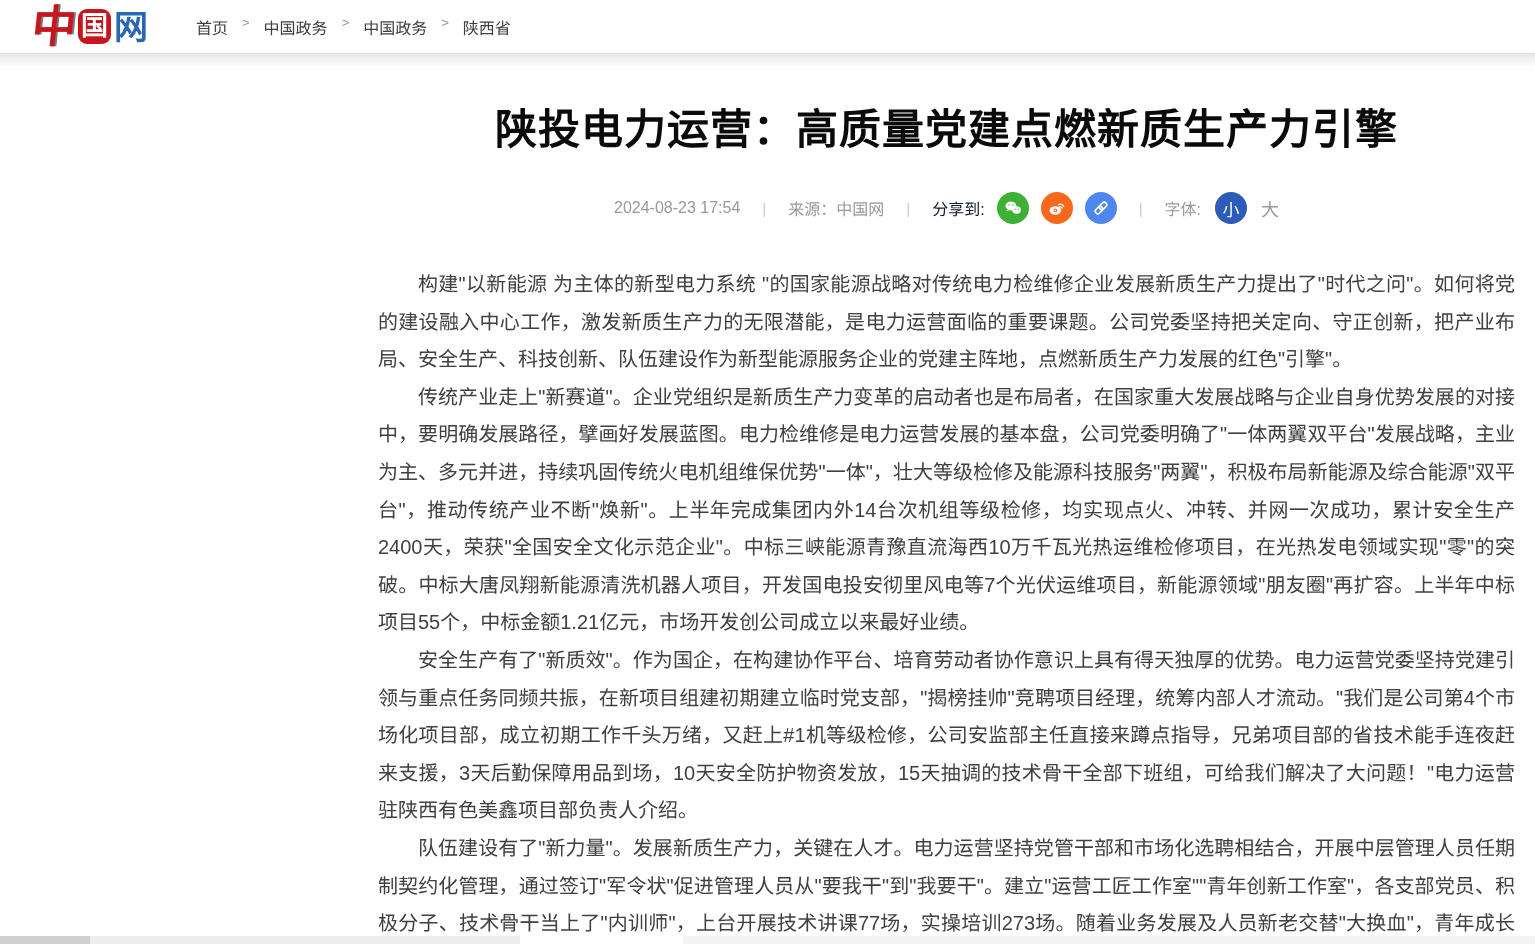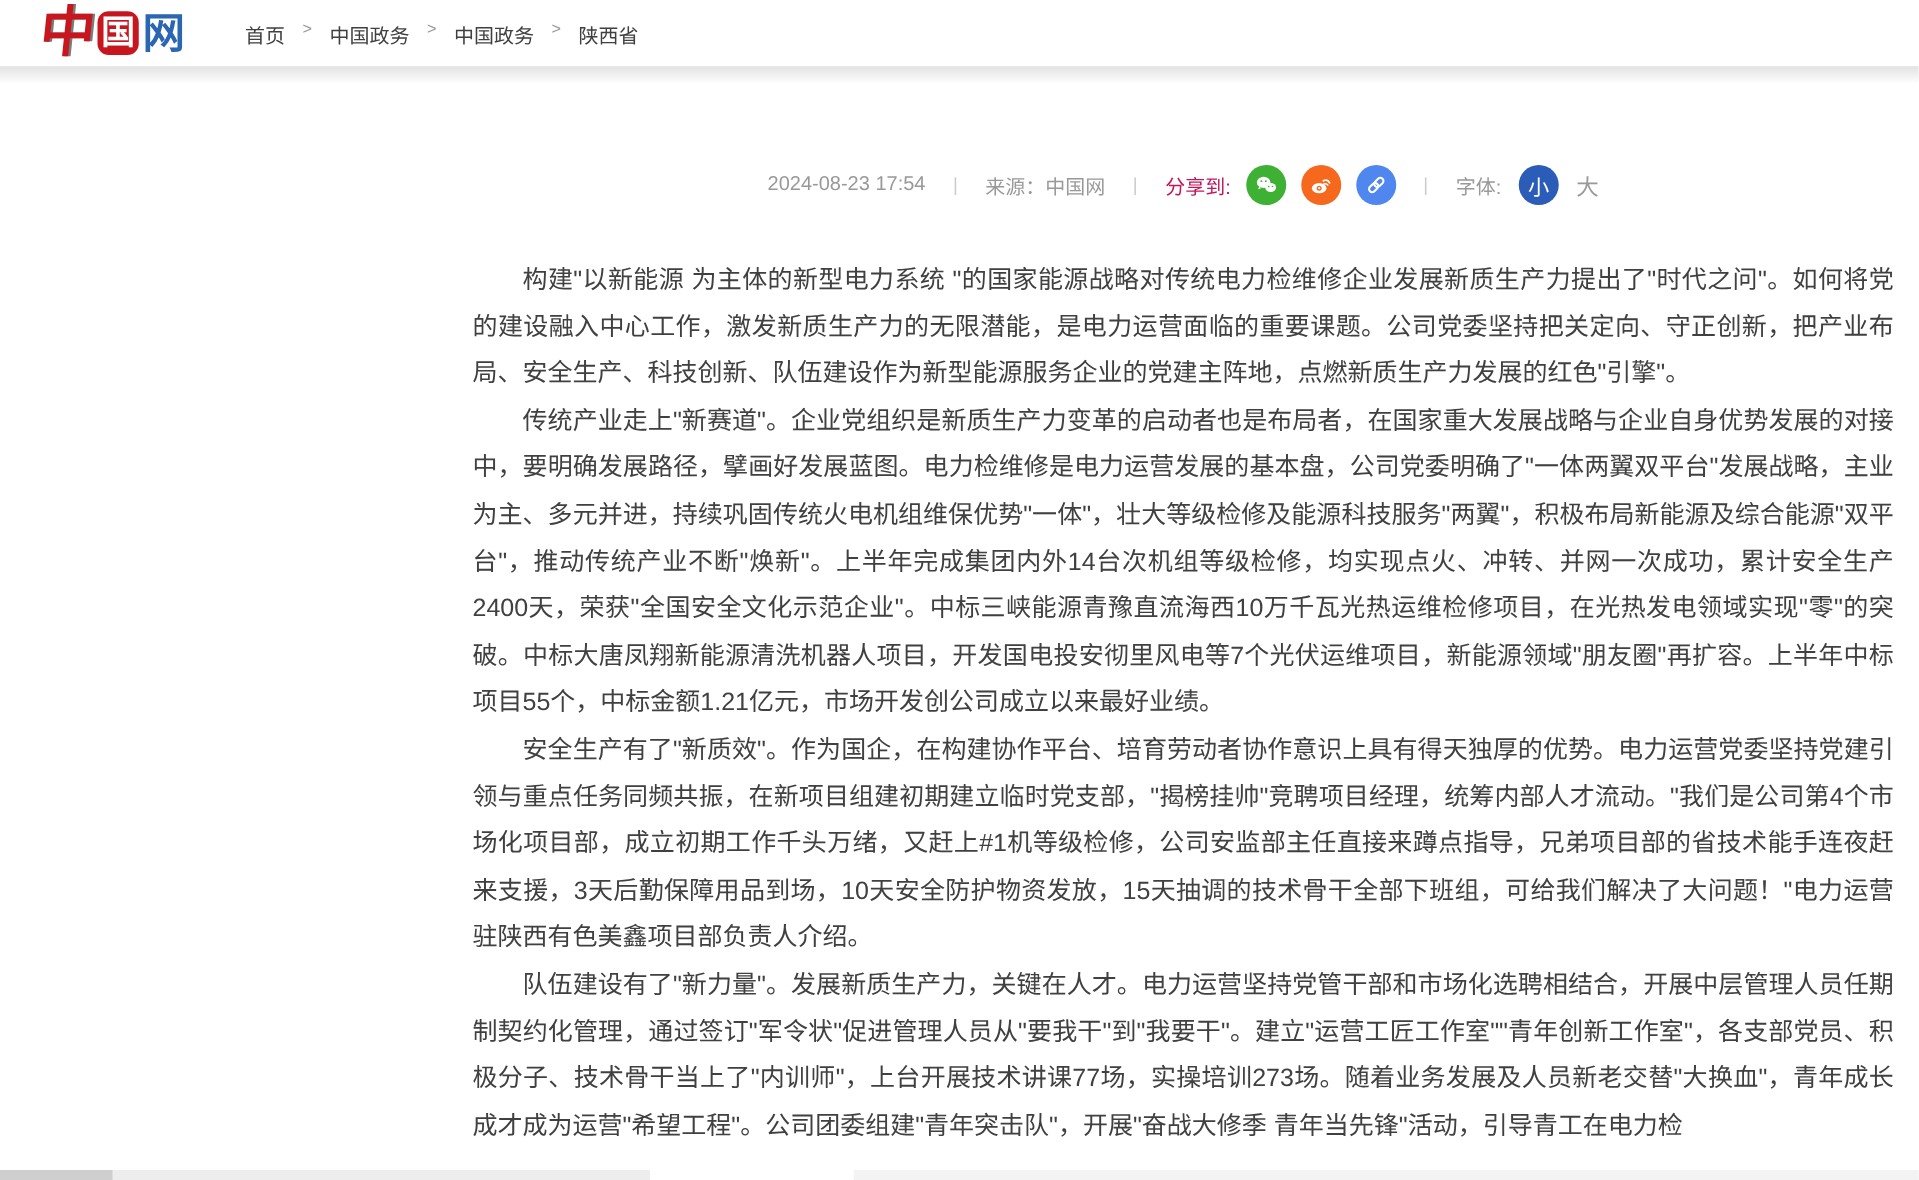--- a/index.html
+++ b/index.html
@@ -55,21 +55,21 @@
     margin: 0; text-align: center;
     font-size: 42px; line-height: 60px; font-weight: bold; color: #0a0a0a;
     letter-spacing: 1px;
   }
   .meta-row {
     margin-top: 32px; display: flex; align-items: center; justify-content: center;
     gap: 22px; font-size: 16px; color: #999999;
   }
   .meta-row .pipe { color: #cccccc; font-size: 15px; }
   .share-group { display: flex; align-items: center; gap: 12px; }
-  .share-label { color: #be185d; }
+  .share-label { color: #0f172a; }
   .icon-circle {
     width: 32px; height: 32px; border-radius: 50%;
     display: inline-flex; align-items: center; justify-content: center;
     cursor: pointer; flex: 0 0 auto;
   }
   .font-group { display: flex; align-items: center; gap: 14px; text-align: center; }
   .font-small-btn {
     width: 32px; height: 32px; border-radius: 50%;
     color: #ffffff; font-size: 17px;
     display: inline-flex; align-items: center; justify-content: center;
@@ -116,20 +116,21 @@
       <span class="crumb">中国政务</span>
       <span class="sep">&gt;</span>
       <span class="crumb">中国政务</span>
       <span class="sep">&gt;</span>
       <span class="crumb">陕西省</span>
     </nav>
   </div>
   <div class="header-shadow"></div>
 
   <div class="content">
+    <h1 class="article-title">陕投电力运营：高质量党建点燃新质生产力引擎</h1>
 
     <div class="meta-row">
       <span>2024-08-23 17:54</span>
       <span class="pipe">|</span>
       <span>来源：中国网</span>
       <span class="pipe">|</span>
 
       <div class="share-group">
         <span class="share-label">分享到:</span>
 

